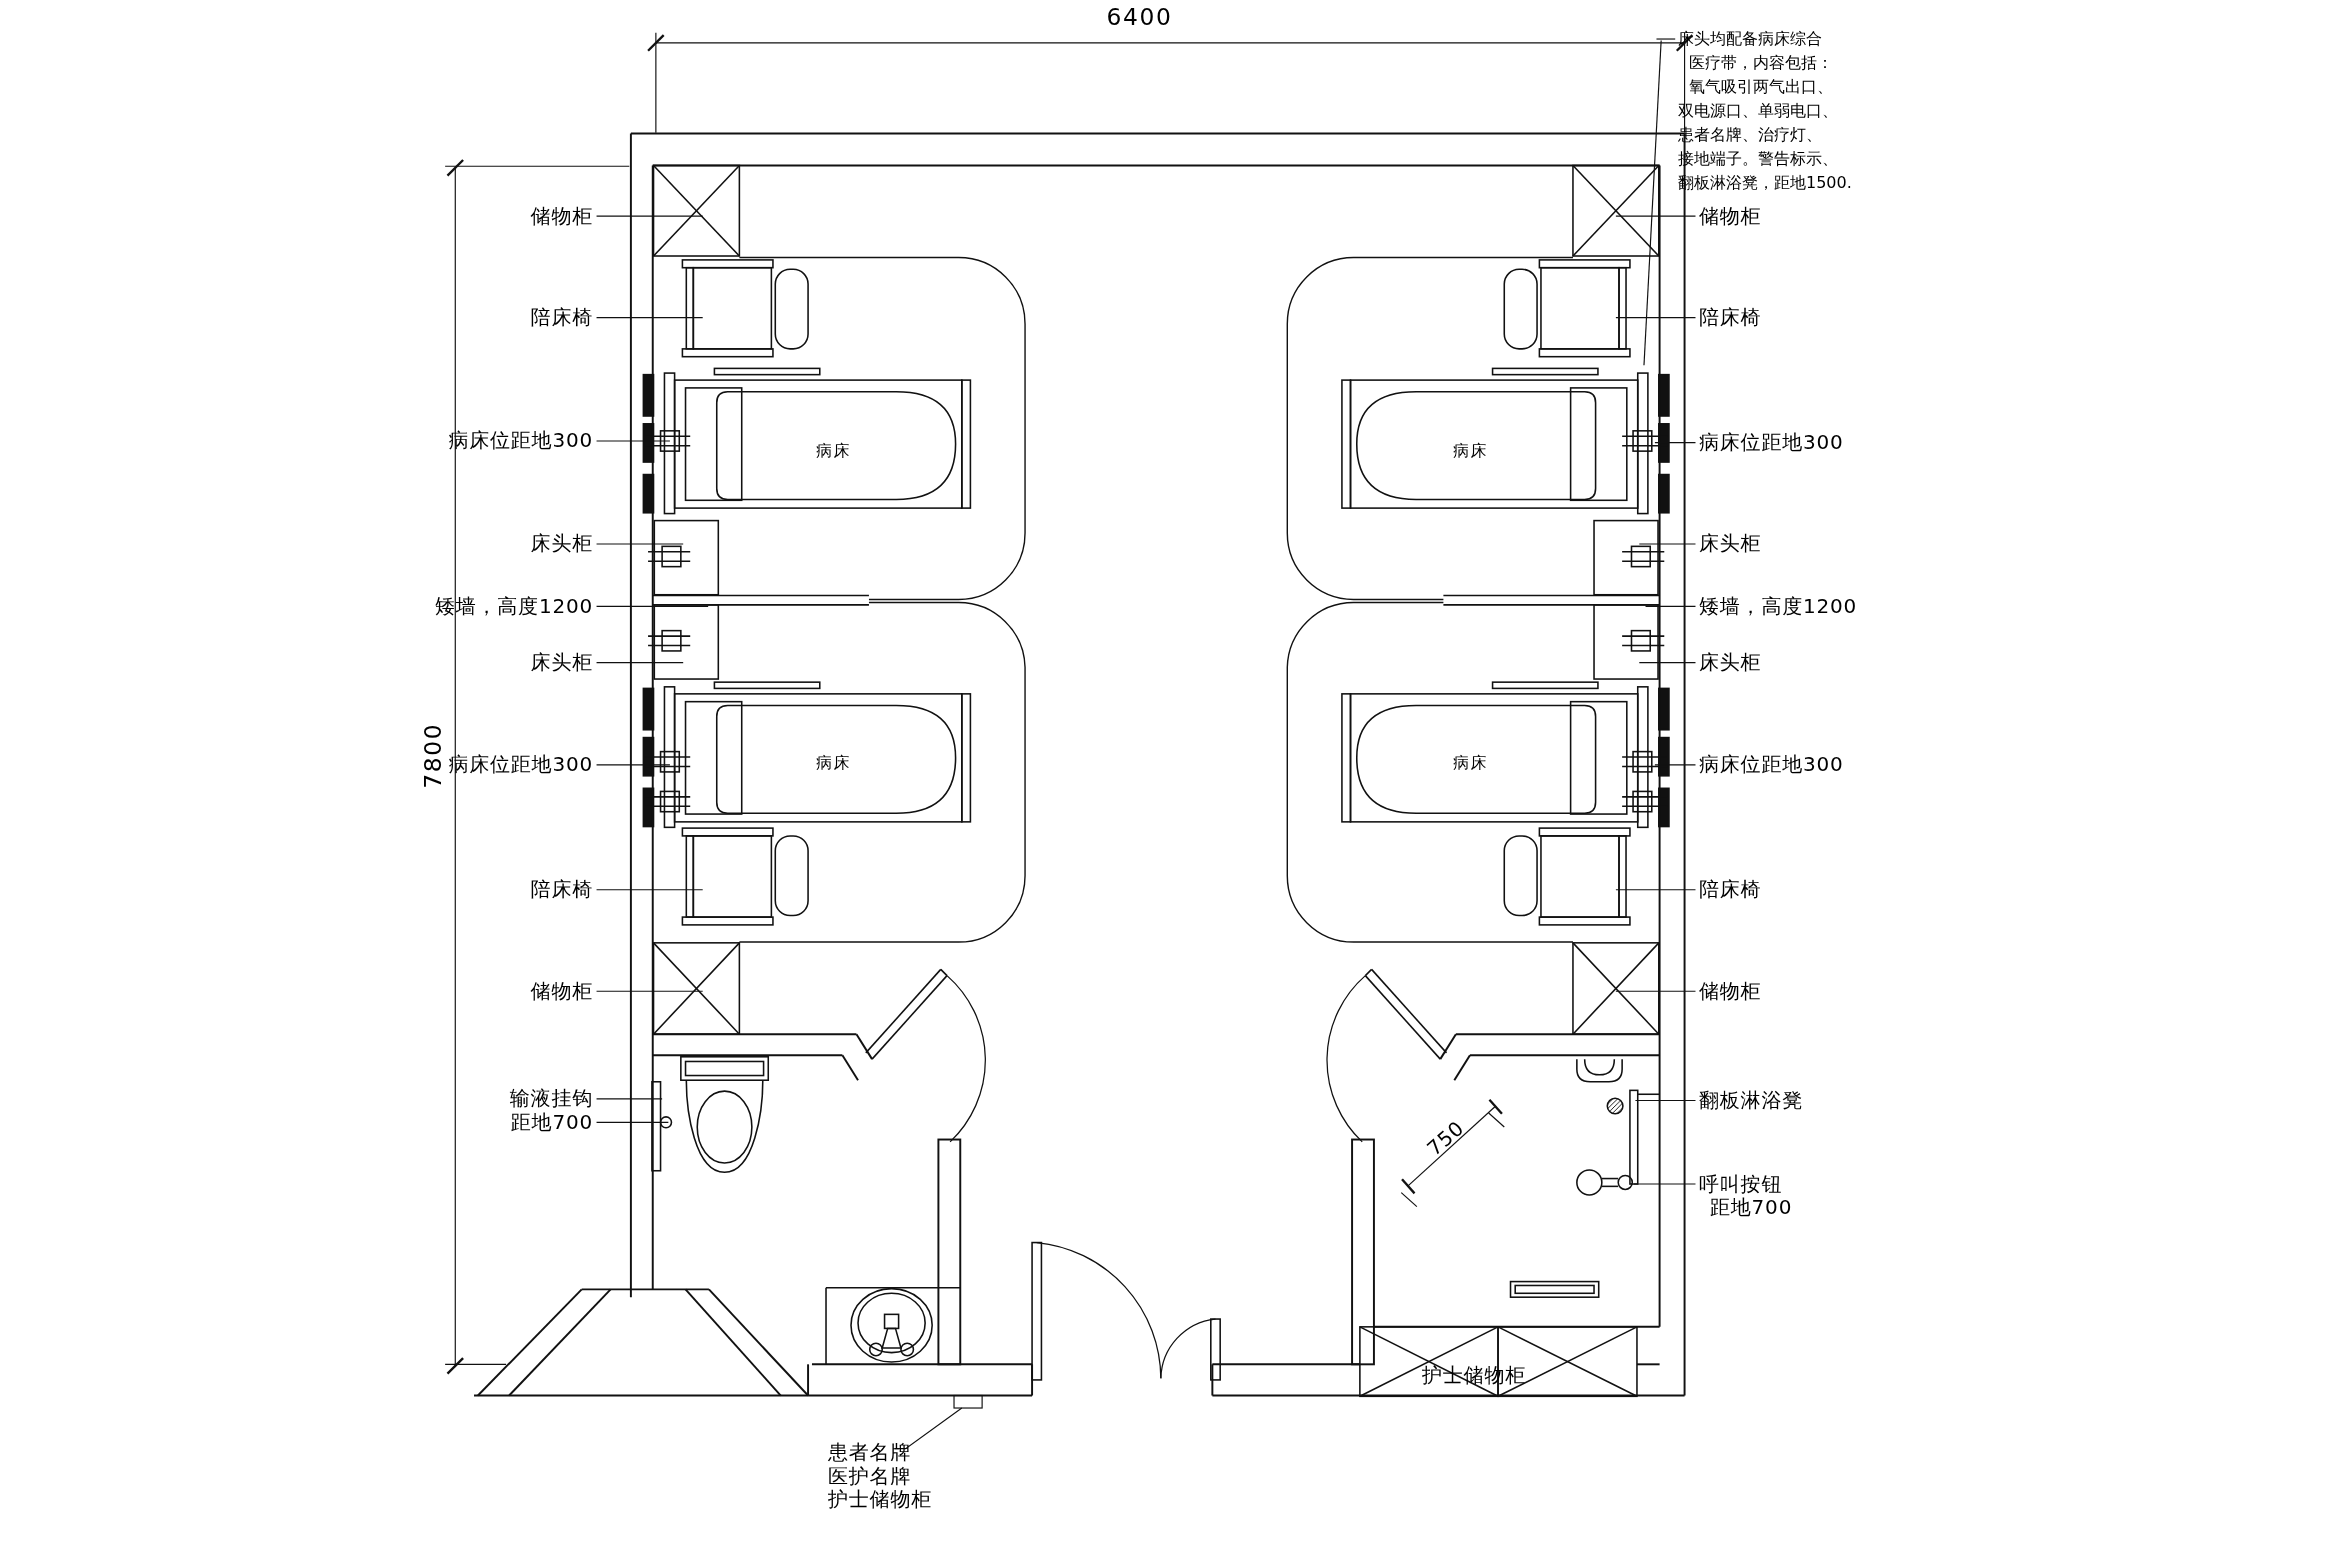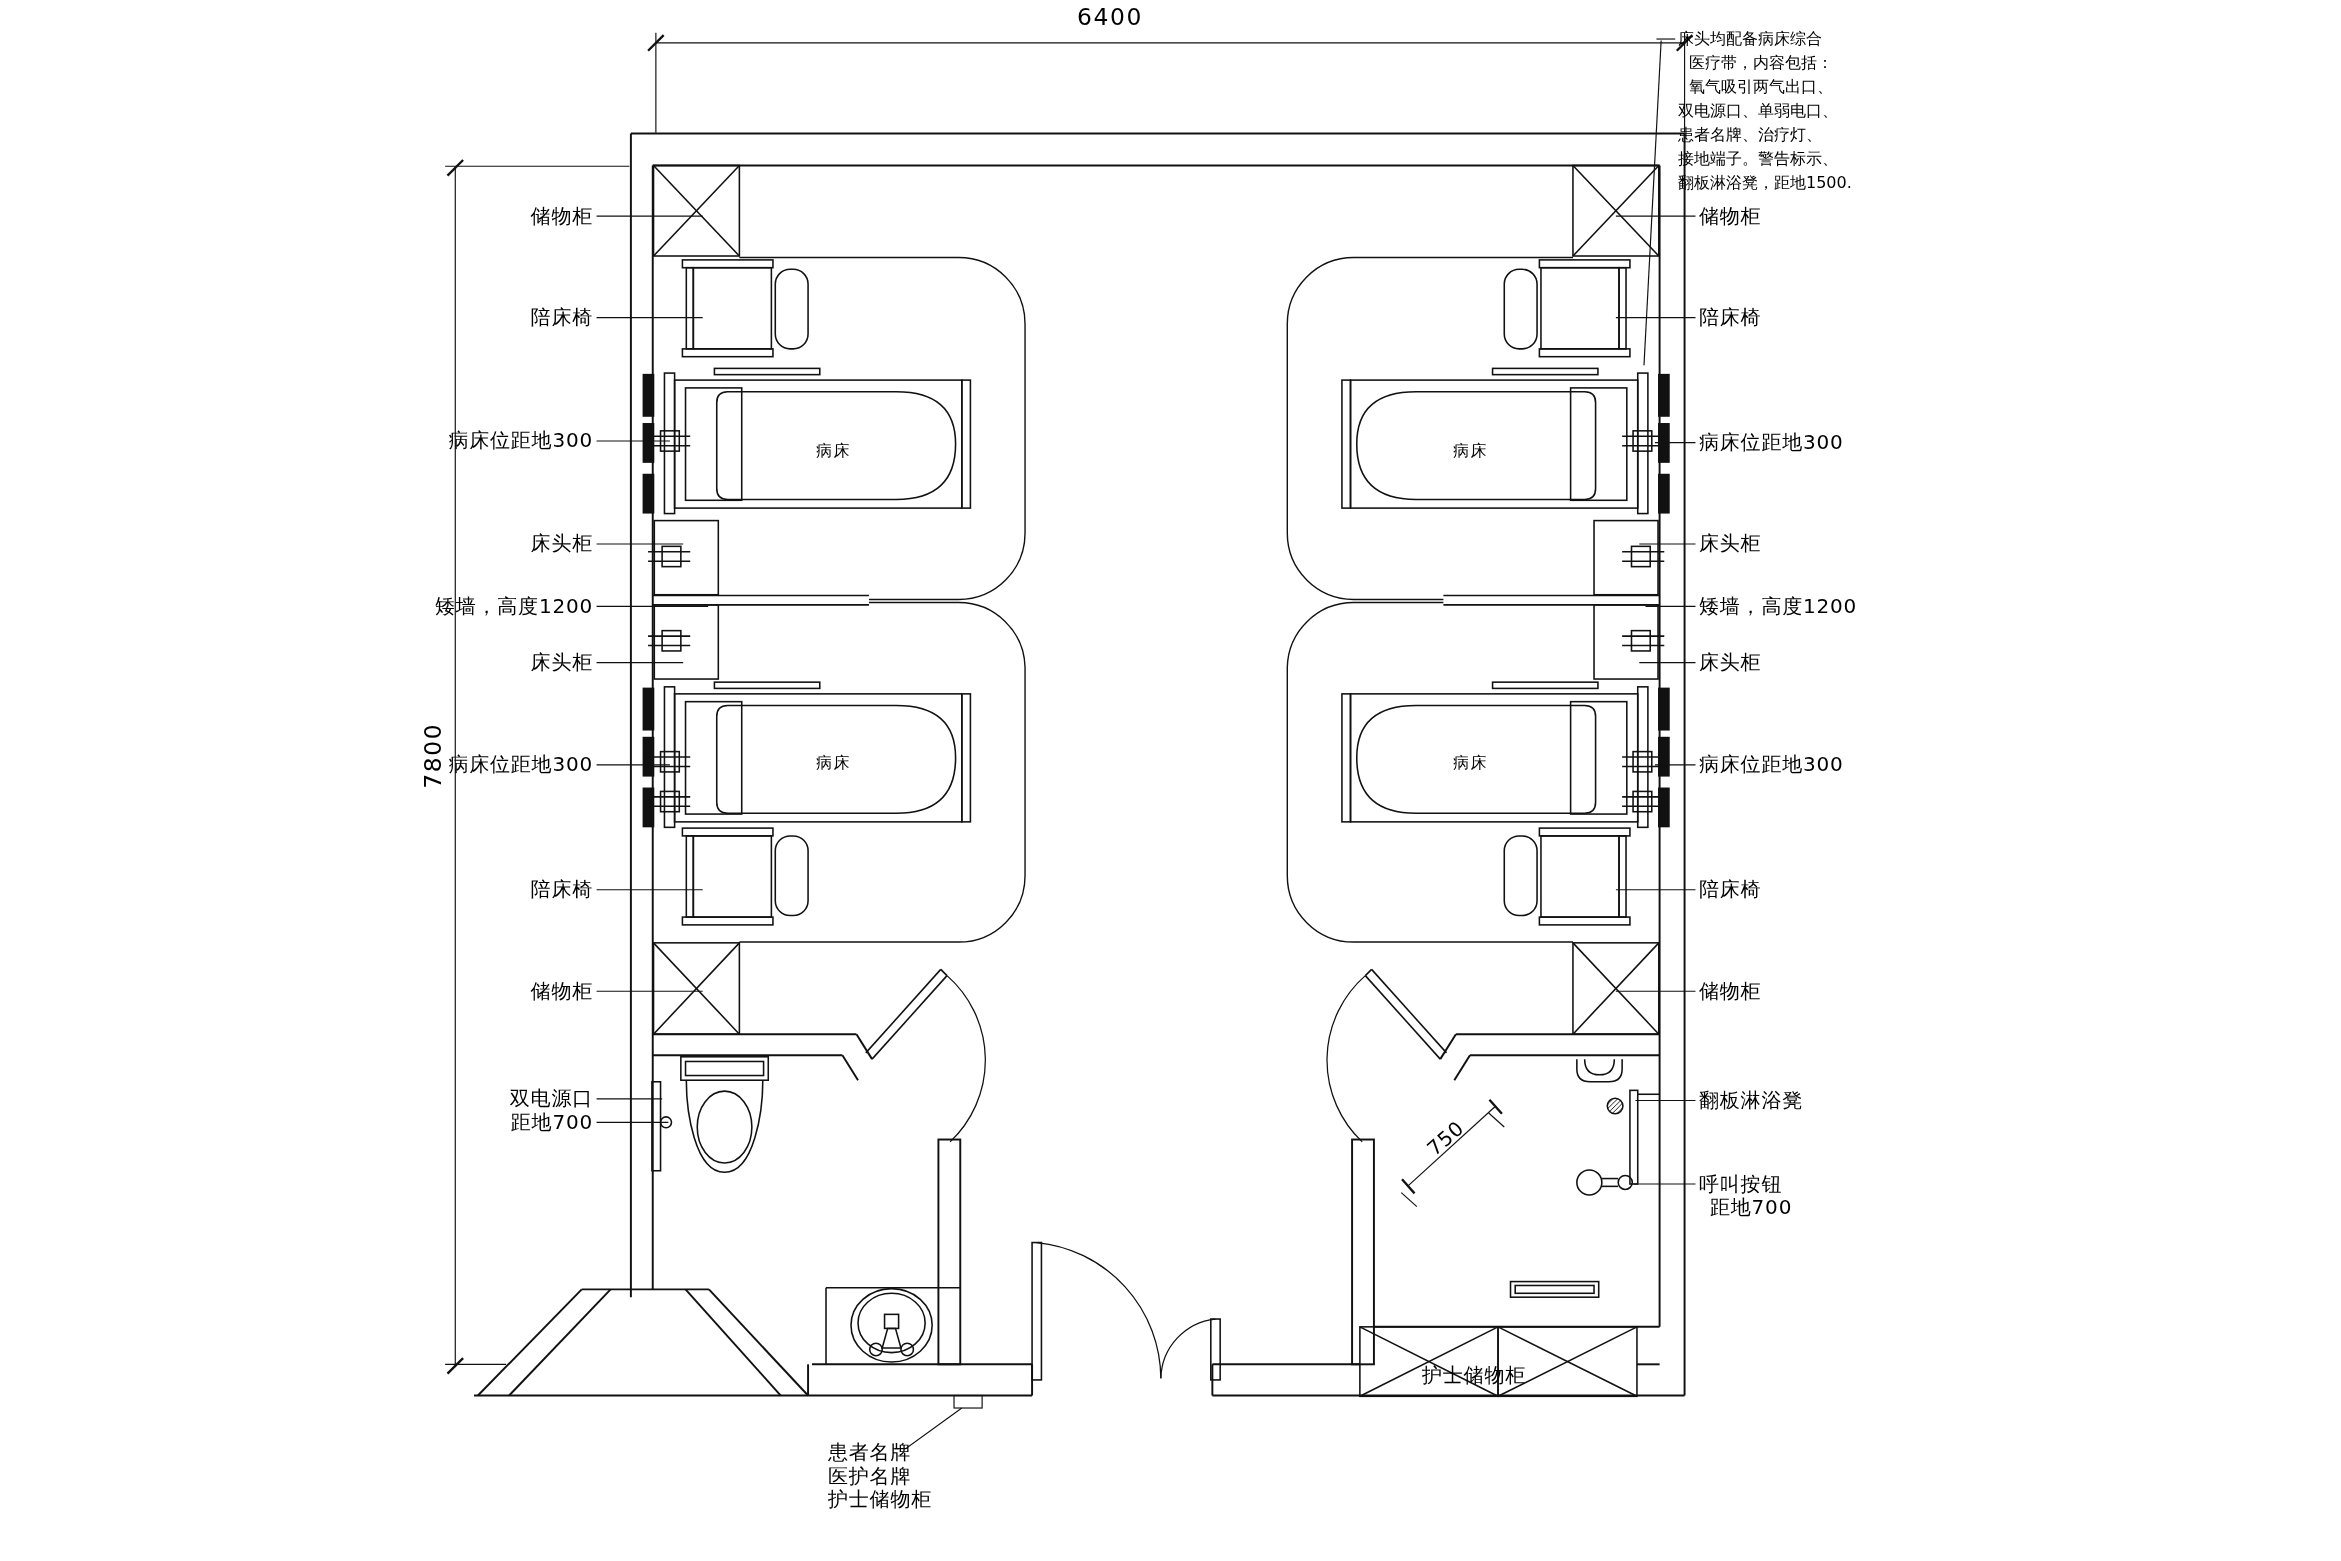--- a/index.html
+++ b/index.html
@@ -247,21 +247,21 @@
     <line x1="2093" y1="1517" x2="2172" y2="1517"></line>
 
     <rect x="1222" y="1788" width="36" height="16"></rect>
     <polyline points="1232,1804 1160,1856 1146,1856"></polyline>
 
     <line x1="2122" y1="50" x2="2146" y2="50"></line>
     <line x1="2128" y1="52" x2="2106" y2="468"></line>
   </g>
 </svg>
 
-<div class="lbl dim" style="left:1077px;top:6.2px;width:125px;text-align:left">6400</div>
+<div class="lbl dim" style="left:1077px;top:6.2px;width:125px;text-align:center">6400</div>
 <div class="lbl dim rot90" style="left:399px;top:744px;width:70px;text-align:center">7800</div>
 <div class="lbl rot40" style="left:1415px;top:1127px;width:62px;text-align:center">750</div>
 
 <div style="position:absolute;left:1678px;top:26.5px">
   <div class="note-line">床头均配备病床综合</div>
   <div class="note-line" style="padding-left:11px">医疗带，内容包括：</div>
   <div class="note-line" style="padding-left:11px">氧气吸引两气出口、</div>
   <div class="note-line">双电源口、单弱电口、</div>
   <div class="note-line">患者名牌、治疗灯、</div>
   <div class="note-line">接地端子。警告标示、</div>
@@ -270,21 +270,21 @@
 
 <div class="lbl right-align" style="right:1749px;top:205px">储物柜</div>
 <div class="lbl right-align" style="right:1749px;top:306px">陪床椅</div>
 <div class="lbl right-align" style="right:1749px;top:429px">病床位距地300</div>
 <div class="lbl right-align" style="right:1749px;top:532px">床头柜</div>
 <div class="lbl right-align" style="right:1749px;top:595px">矮墙，高度1200</div>
 <div class="lbl right-align" style="right:1749px;top:651px">床头柜</div>
 <div class="lbl right-align" style="right:1749px;top:753px">病床位距地300</div>
 <div class="lbl right-align" style="right:1749px;top:878px">陪床椅</div>
 <div class="lbl right-align" style="right:1749px;top:980px">储物柜</div>
-<div class="lbl right-align" style="right:1749px;top:1087px">双电源口</div>
+<div class="lbl right-align" style="right:1749px;top:1087px">输液挂钩</div>
 <div class="lbl right-align" style="right:1749px;top:1111px">距地700</div>
 
 <div class="lbl" style="left:1699px;top:205px">储物柜</div>
 <div class="lbl" style="left:1699px;top:306px">陪床椅</div>
 <div class="lbl" style="left:1699px;top:431px">病床位距地300</div>
 <div class="lbl" style="left:1699px;top:532px">床头柜</div>
 <div class="lbl" style="left:1699px;top:595px">矮墙，高度1200</div>
 <div class="lbl" style="left:1699px;top:651px">床头柜</div>
 <div class="lbl" style="left:1699px;top:753px">病床位距地300</div>
 <div class="lbl" style="left:1699px;top:878px">陪床椅</div>

